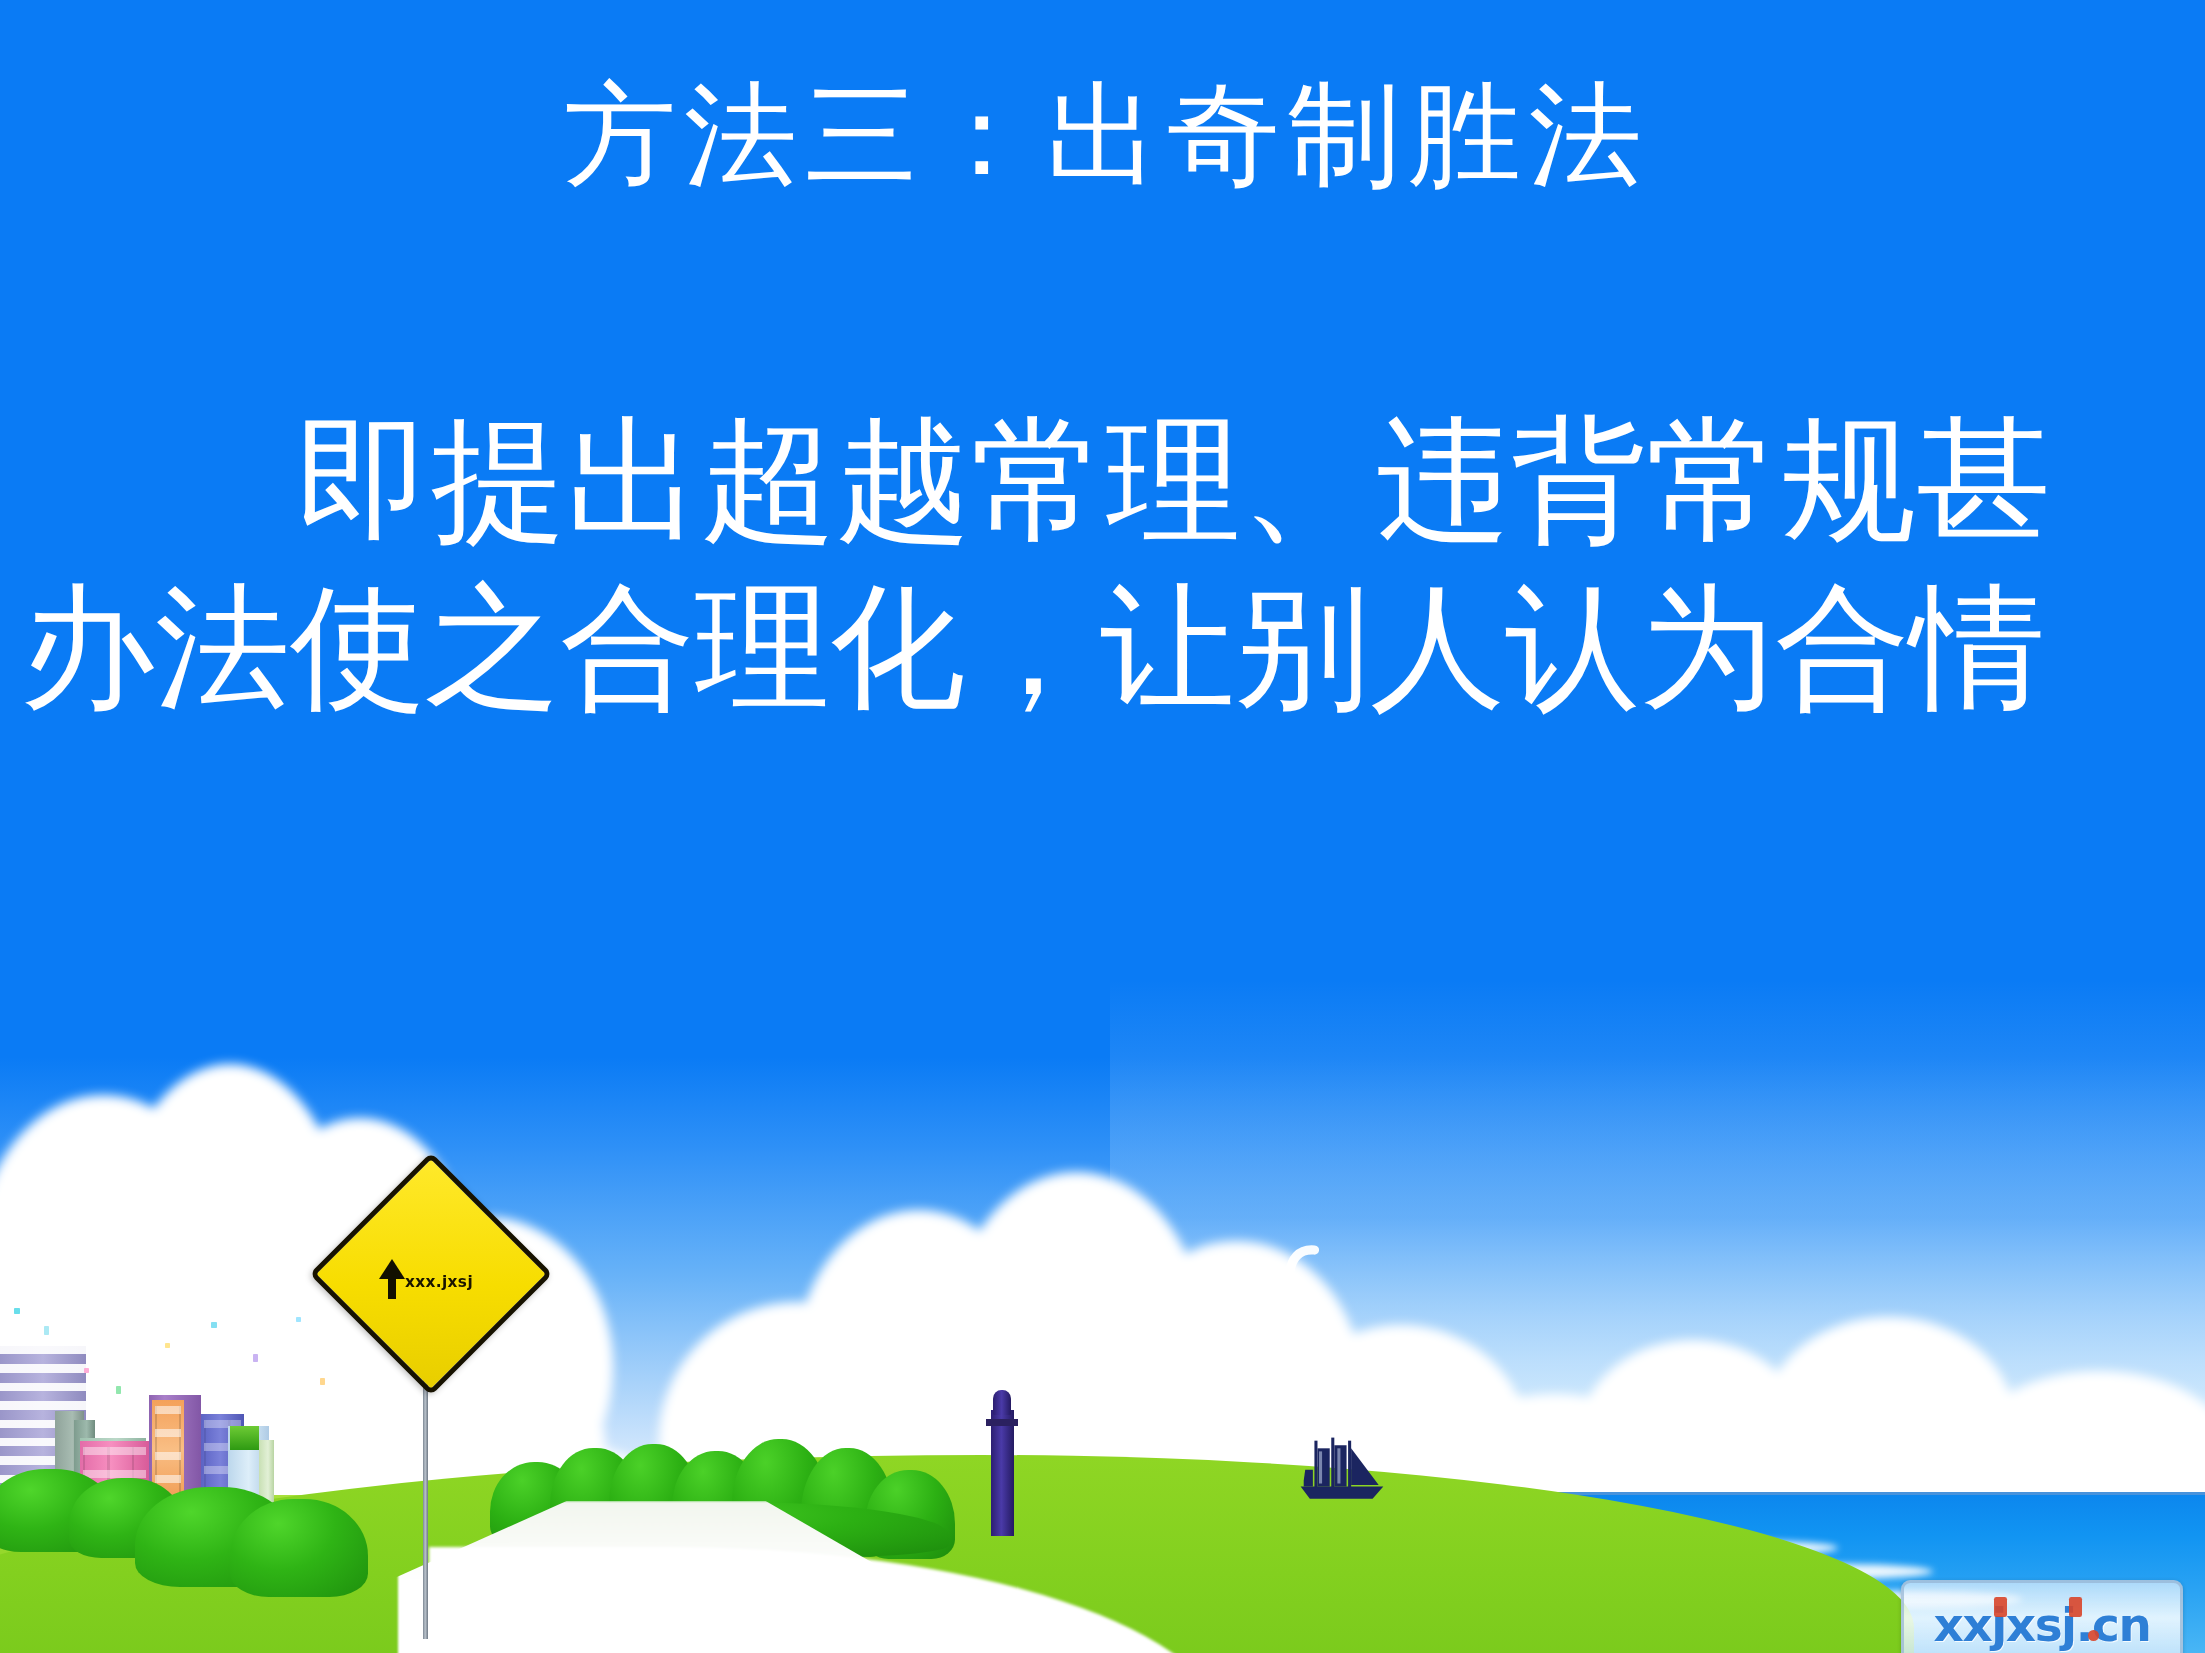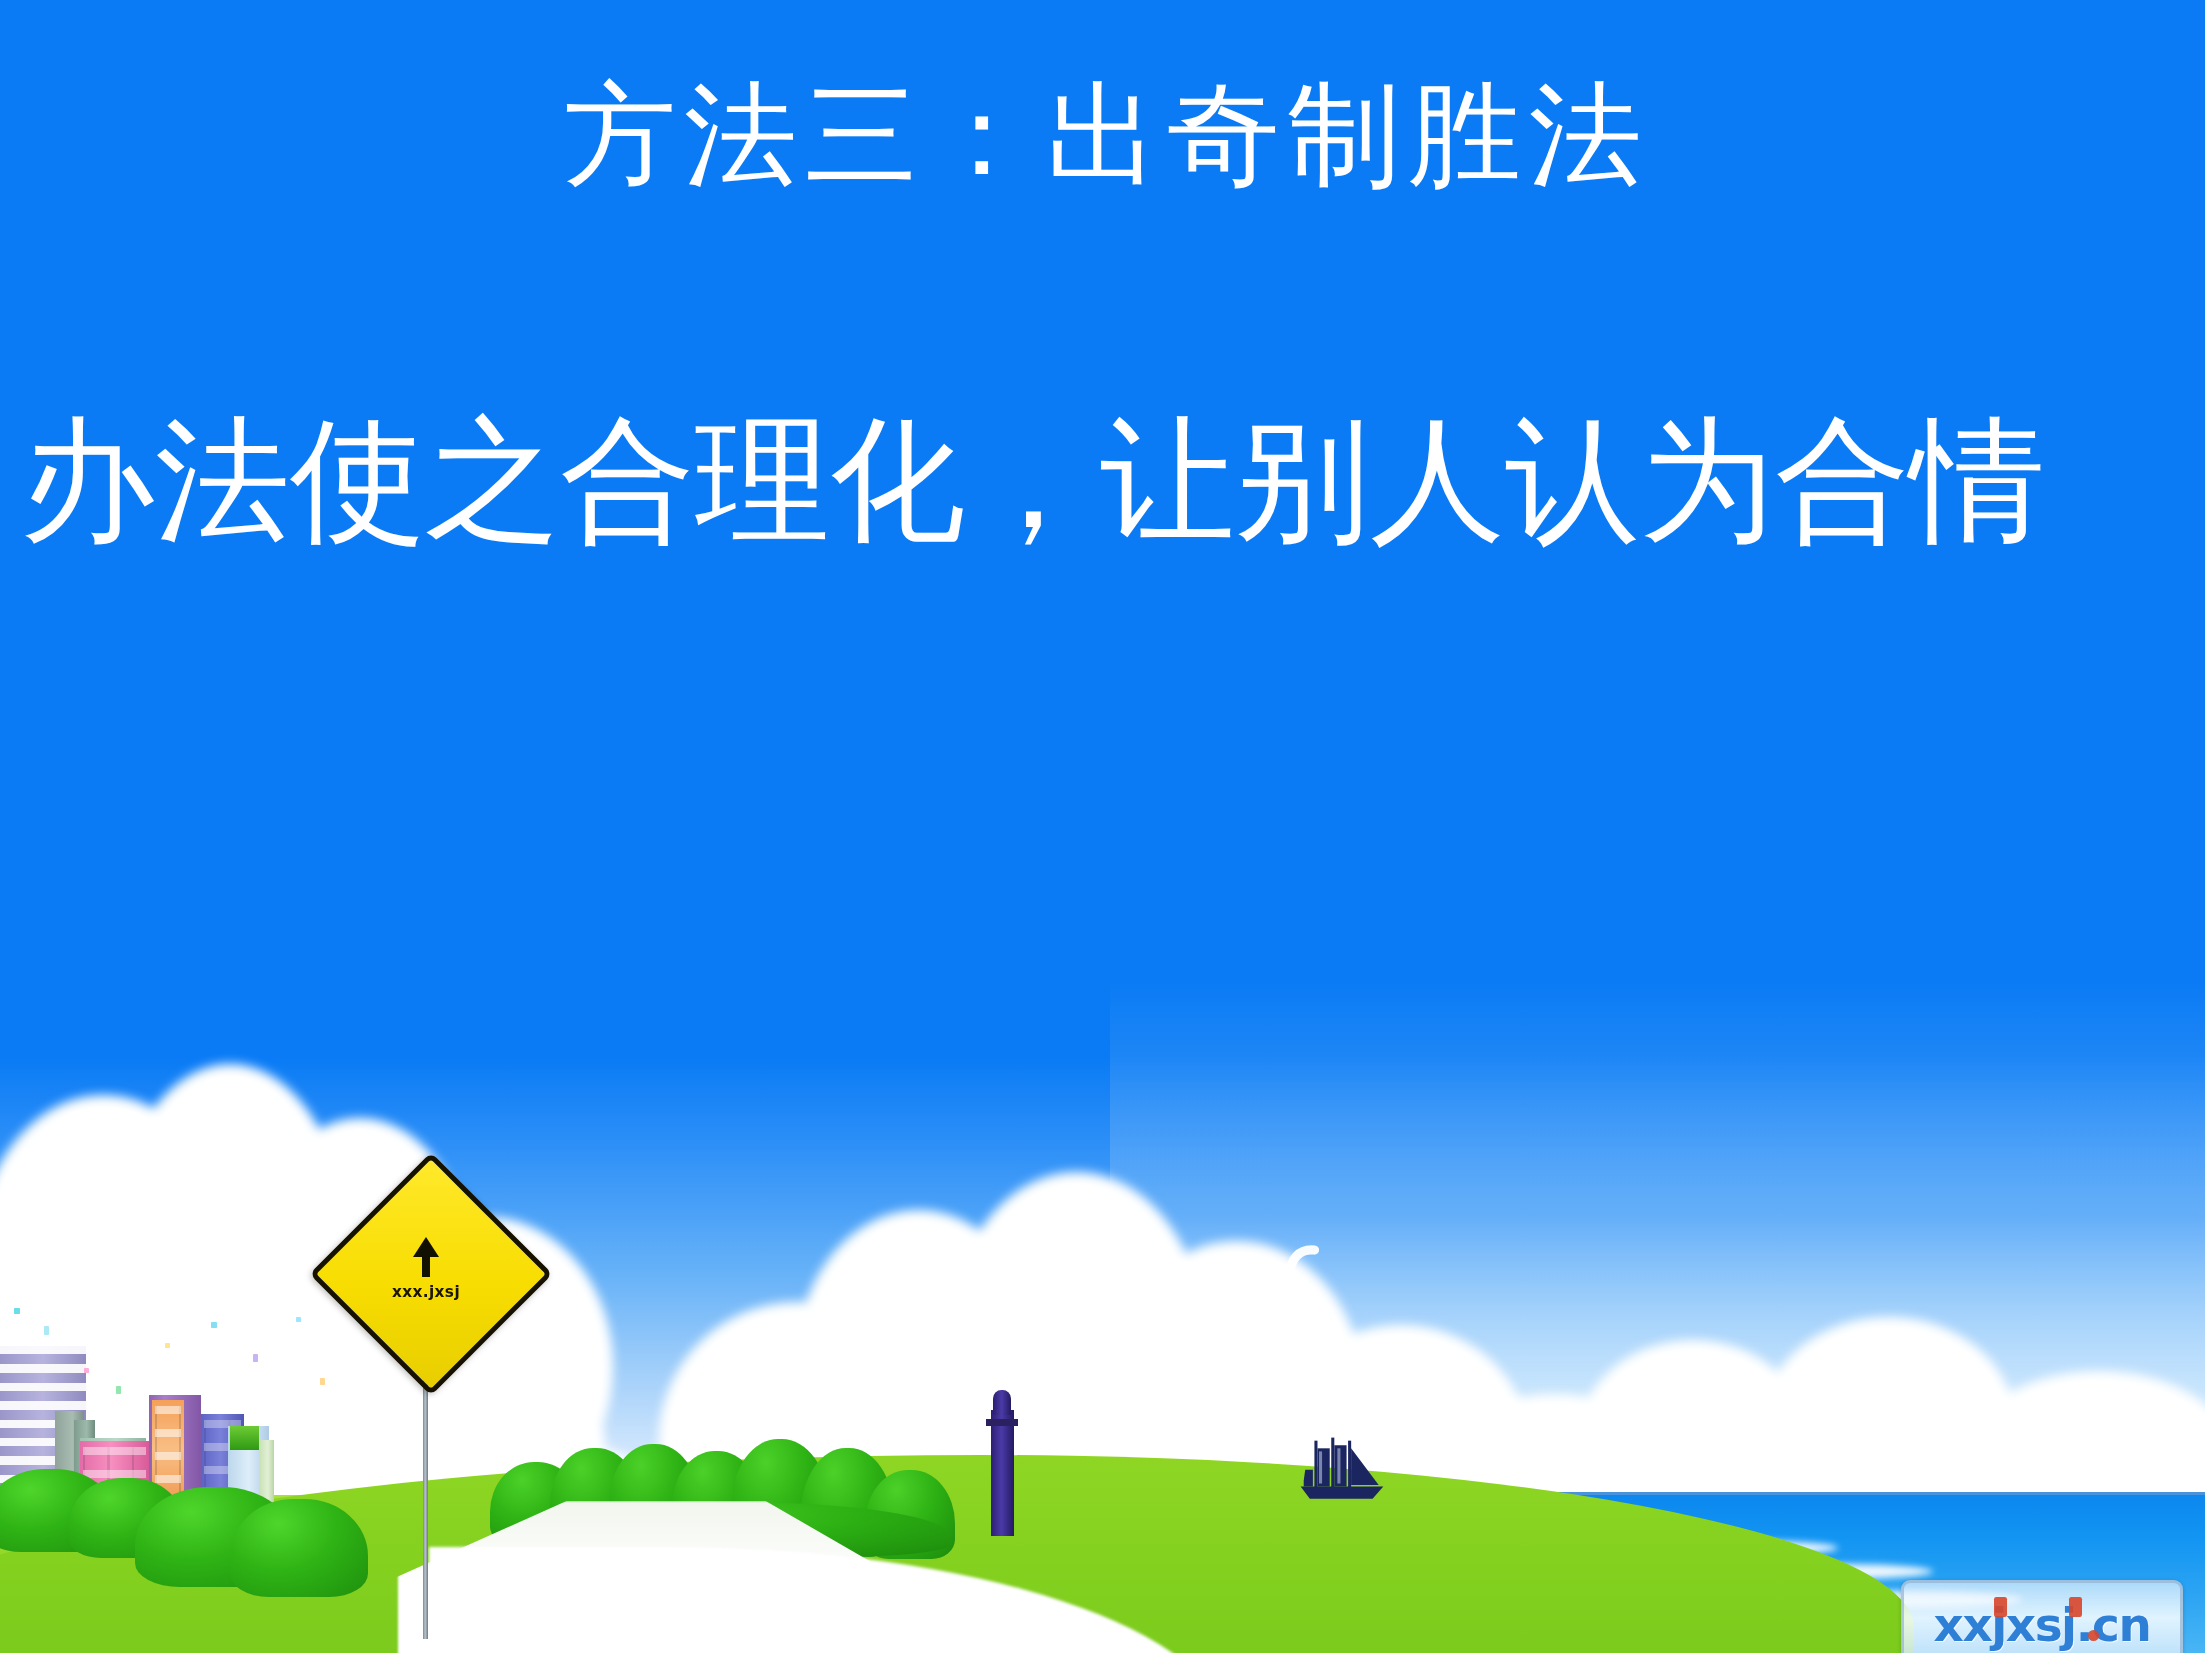--- a/index.html
+++ b/index.html
@@ -206,21 +206,21 @@
     background: linear-gradient(135deg, #FFE92B 0%, #F7DD00 55%, #E8CE00 100%);
     border: 5.4px solid #171200;
     border-radius: 7.7px;
     box-shadow: 0 2.3px 6.9px rgba(0,0,0,.25);
   }
   #sign-inner {
     position: absolute;
     left: 345px; top: 1188px;
     width: 162px; height: 162px;
     display: flex;
-    flex-direction: column;
+    flex-direction: row;
     align-items: center;
     justify-content: center;
   }
   #sign-arrow {
     width: 0; height: 0;
     border-left: 13px solid transparent;
     border-right: 13px solid transparent;
     border-bottom: 20px solid #121000;
     position: relative;
     margin-bottom: 0px;
@@ -467,20 +467,21 @@
   <div id="signpost"></div>
   <div id="signplate"></div>
   <div id="sign-inner">
     <div id="sign-arrow"></div>
     <div id="sign-text">xxx.jxsj</div>
   </div>
 
   <div id="title">方法三：出奇制胜法</div>
 
   <div id="body-text">
+    <div class="line first">即提出超越常理、违背常规甚</div>
     <div class="line">办法使之合理化，让别人认为合情</div>
   </div>
 
   <div id="watermark">
     <span id="wm-text">xxjxsj.cn</span>
     <span class="wm-dot" style="left:90px; top:13.8px;"></span>
     <span class="wm-dot" style="left:165px; top:13.8px;"></span>
     <span class="wm-dot" style="left:184px; top:47px; width:10.7px; height:10.7px; border-radius:50%;"></span>
   </div>
 

